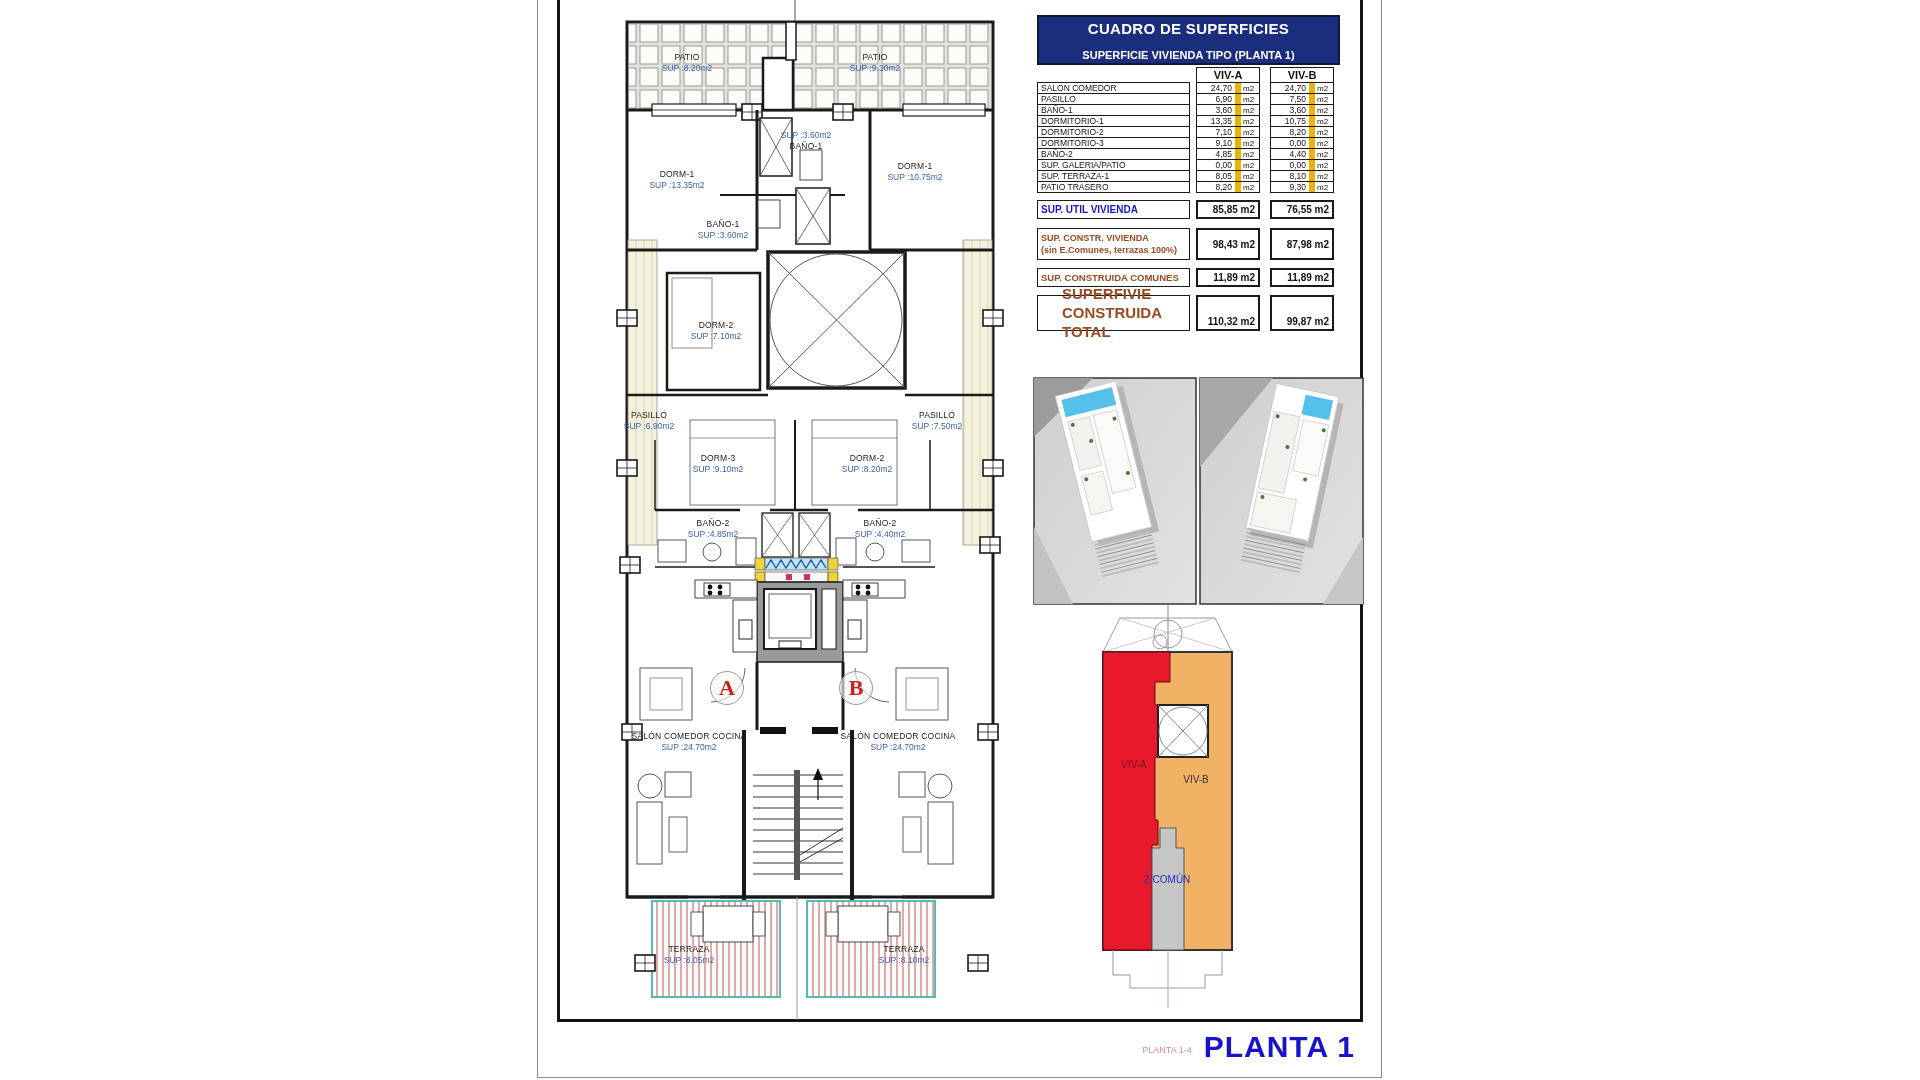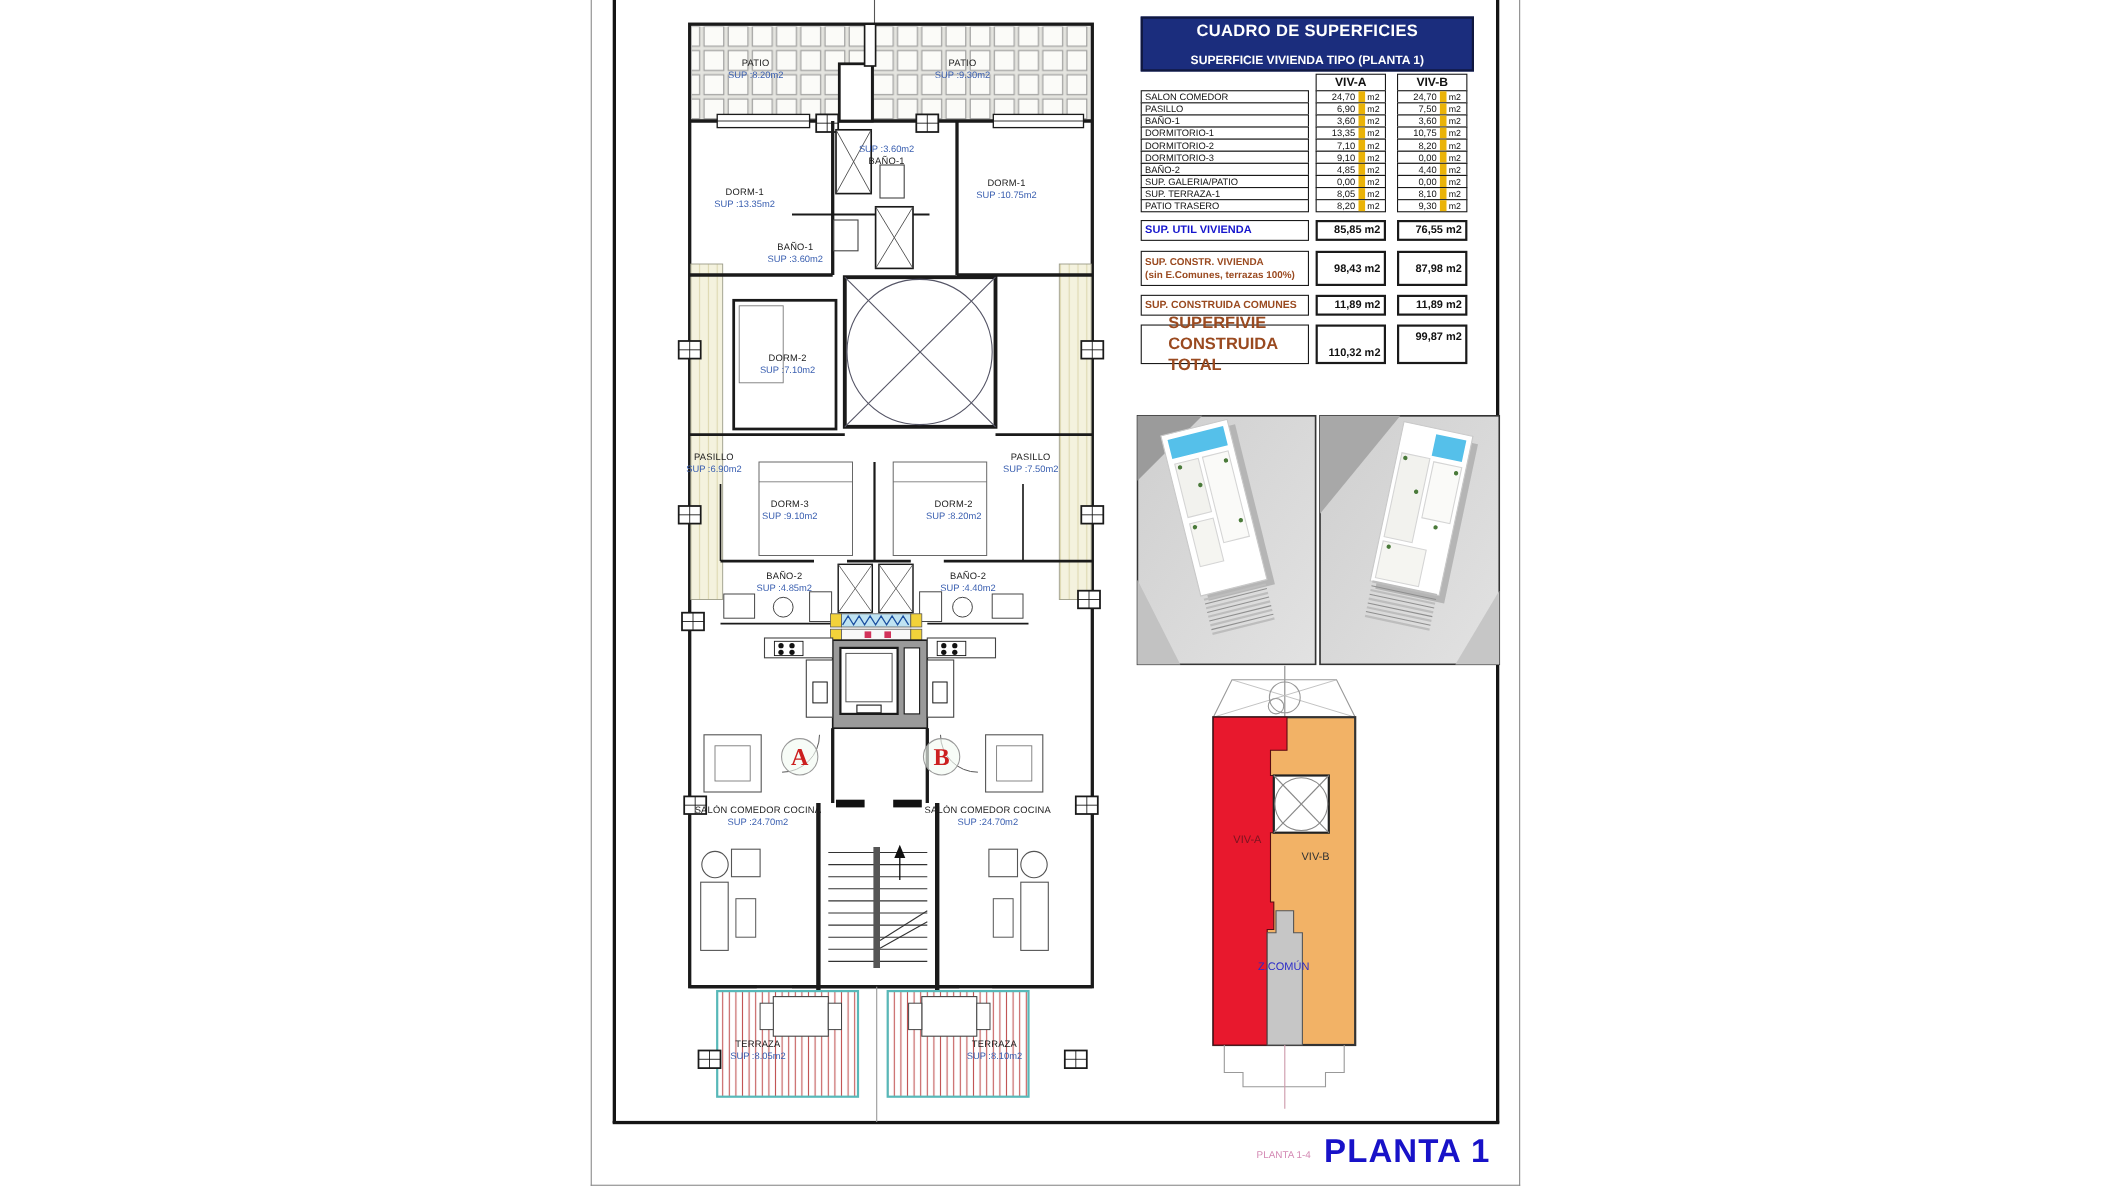--- a/index.html
+++ b/index.html
@@ -494,21 +494,21 @@
     <div class="lbl-box tot-brown" style="font-size:15px;padding-left:24px;">
       <span class="two-line">
           <span>SUPERFIVIE CONSTRUIDA</span>
           <span>TOTAL</span>
         </span>
     </div>
     <div class="val-box tot-brown" style="align-items:flex-end;">
         <span class="num tot-brown" style="padding-bottom:2px;">110,32 m2</span>
       </div>
     <div class="val-box second tot-brown" style="align-items:flex-end;">
-        <span class="num tot-brown" style="padding-bottom:17px;">99,87 m2</span>
+        <span class="num tot-brown" style="padding-bottom:2px;">99,87 m2</span>
       </div>
   </div>
 </div>
 
 <svg class="abs" style="left:1033px;top:377px;" width="331" height="228" viewBox="0 0 331 228">
   <defs>
     <linearGradient id="bg1" x1="0" y1="0" x2="1" y2="1">
       <stop offset="0" stop-color="#cfcfcf"></stop>
         <stop offset="1" stop-color="#e2e2e2"></stop>
     </linearGradient>

